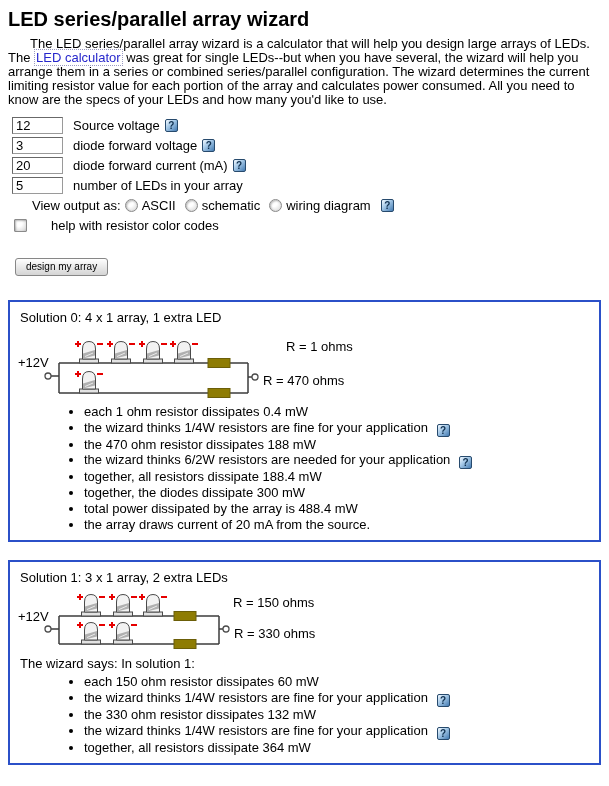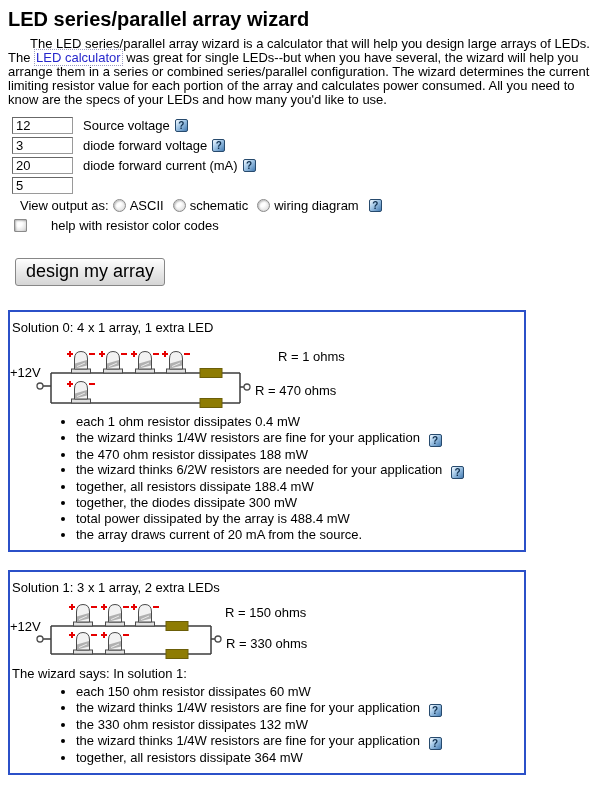--- a/index.html
+++ b/index.html
@@ -10,21 +10,21 @@
     font-family:"Liberation Sans", sans-serif;
     font-size:13px; color:#000;
   }
   h1 { font-size:20px; margin:0 0 6px 0; font-weight:bold; }
   p.intro { margin:0 0 10px 0; line-height:14px; text-indent:22px; width:594px; }
   a.led-calc { color:#2626cc; text-decoration:none; border:1px dotted #9a9ac2; padding:0 1px; }
 
   form { margin:0; }
   .frow { margin:0 0 3px 4px; height:17px; display:flex; align-items:center; }
   .frow input[type=text] {
-    width:61px; height:17px; padding:0 3px; margin:0;
+    width:51px; height:17px; padding:0 3px; margin:0;
     border:1px solid #9a9a9a; border-top-color:#686868; border-left-color:#686868;
     font-family:"Liberation Sans", sans-serif; font-size:13px; color:#000;
   }
   .flabel { margin-left:10px; white-space:nowrap; }
   .help-icon {
     display:inline-block; flex:0 0 auto; width:13px; height:13px; margin-left:5px;
     border:1px solid #274a6d; border-radius:2px;
     background:linear-gradient(135deg,#f4faff 0%,#a8cbe9 40%,#447bb2 100%);
     color:#10304f; font-weight:bold; font-size:10px; line-height:12px; text-align:center;
   }
@@ -32,37 +32,37 @@
 
   input[type=radio], input[type=checkbox] {
     appearance:none; -webkit-appearance:none; width:13px; height:13px; margin:0;
     border:1px solid #8a8a8a;
     background:radial-gradient(circle at 35% 30%, #ffffff 30%, #e2e2e2 75%, #c2c2c2 100%);
     box-shadow:inset 1px 1px 2px rgba(0,0,0,.28);
     vertical-align:middle;
   }
   input[type=radio] { border-radius:50%; }
   input[type=checkbox] { border-radius:1px; }
-  .radio-row { margin-left:12px;align-items:center; }
+  .radio-row { margin-left:24px;align-items:center; }
   .radio-row .opt-label { margin:0 5px 0 4px; }
   .radio-row input[type=radio] { margin-left:4px; }
   .radio-row .lead { margin-right:0; }
   .check-row { margin-left:6px; margin-top:2px; }
   .check-row .flabel { margin-left:4px;padding-left:20px; }
 
   .btn {
     display:inline-block; margin:21px 0 0 7px; padding:2px 10px 3px;
-    font-family:"Liberation Sans", sans-serif; font-size:18px; color:#000;
+    font-family:"Liberation Sans", sans-serif; font-size:10px; color:#000;
     background:linear-gradient(#fefefe, #e5e5e5 60%, #d5d5d5);
     border:1px solid #878787; border-radius:3px;
   }
 
   .solution {
-    border:2px solid #2b50c8; margin:24px 16px 0 0; padding:6px 0;
-    width:518px;
+    border:2px solid #2b50c8; margin:24px 16px 0 0; padding:6px 8px;
+    width:593px;
   }
   .solution + .solution { margin-top:18px; }
   .sol-heading { margin:2px 0 2px 2px; }
   svg.circuit { display:block; margin:2px 0 0 0; }
   svg text { font-family:"Liberation Sans", sans-serif; font-size:13px; fill:#000; }
   .wire { stroke:#3c3c3c; stroke-width:1.5; fill:none; }
   .wizard-says { margin:1px 0 0 2px; }
   ul.wiz { margin:3px 0 2px 0; padding-left:66px; list-style:disc; }
   ul.wiz li { line-height:15.7px; }
   ul.wiz .help-icon { vertical-align:-2px; }
@@ -85,20 +85,21 @@
     <span class="flabel">diode forward voltage</span>
     <span class="help-icon"></span>
   </div>
   <div class="frow">
     <input type="text" value="20" style="">
     <span class="flabel">diode forward current (mA)</span>
     <span class="help-icon"></span>
   </div>
   <div class="frow">
     <input type="text" value="5" style="">
+    <span class="flabel">number of LEDs in your array</span>
   </div>
 
   <div class="frow radio-row">
     <span class="lead">View output as:</span>
     <input type="radio" name="output" style="">
     <span class="opt-label">ASCII</span>
     <input type="radio" name="output" style="">
     <span class="opt-label">schematic</span>
     <input type="radio" name="output" style="">
     <span class="opt-label">wiring diagram</span>

